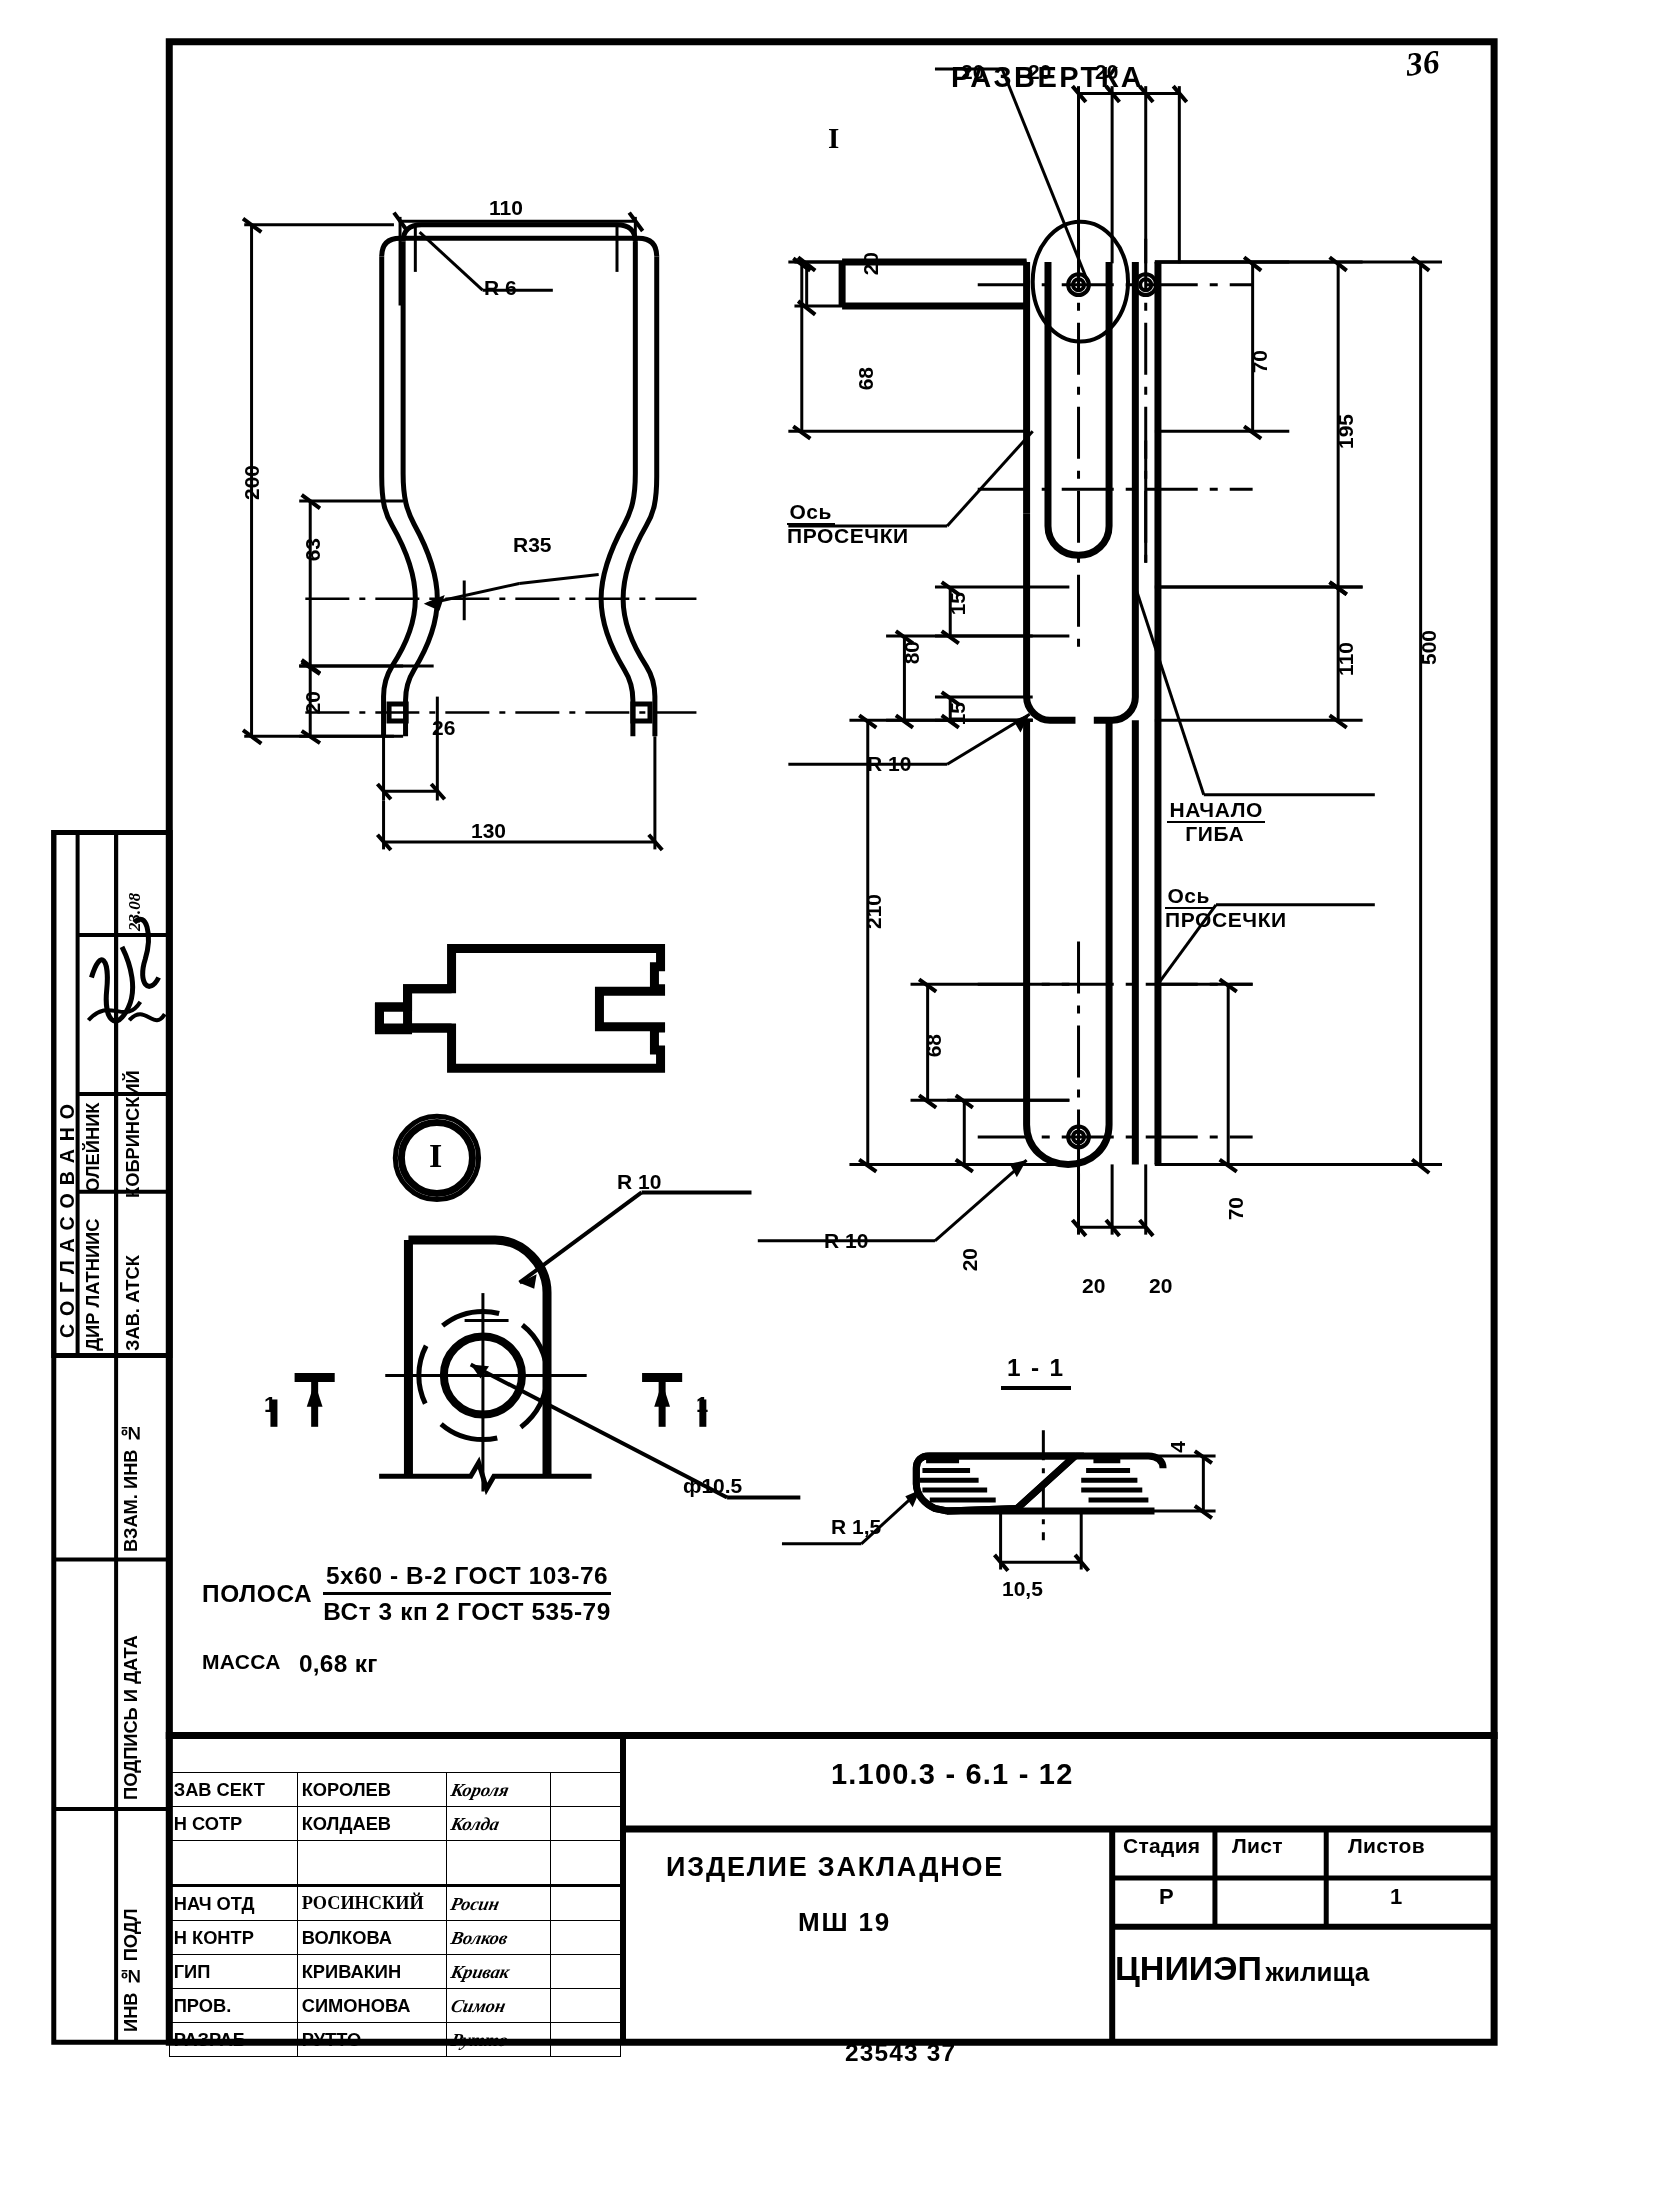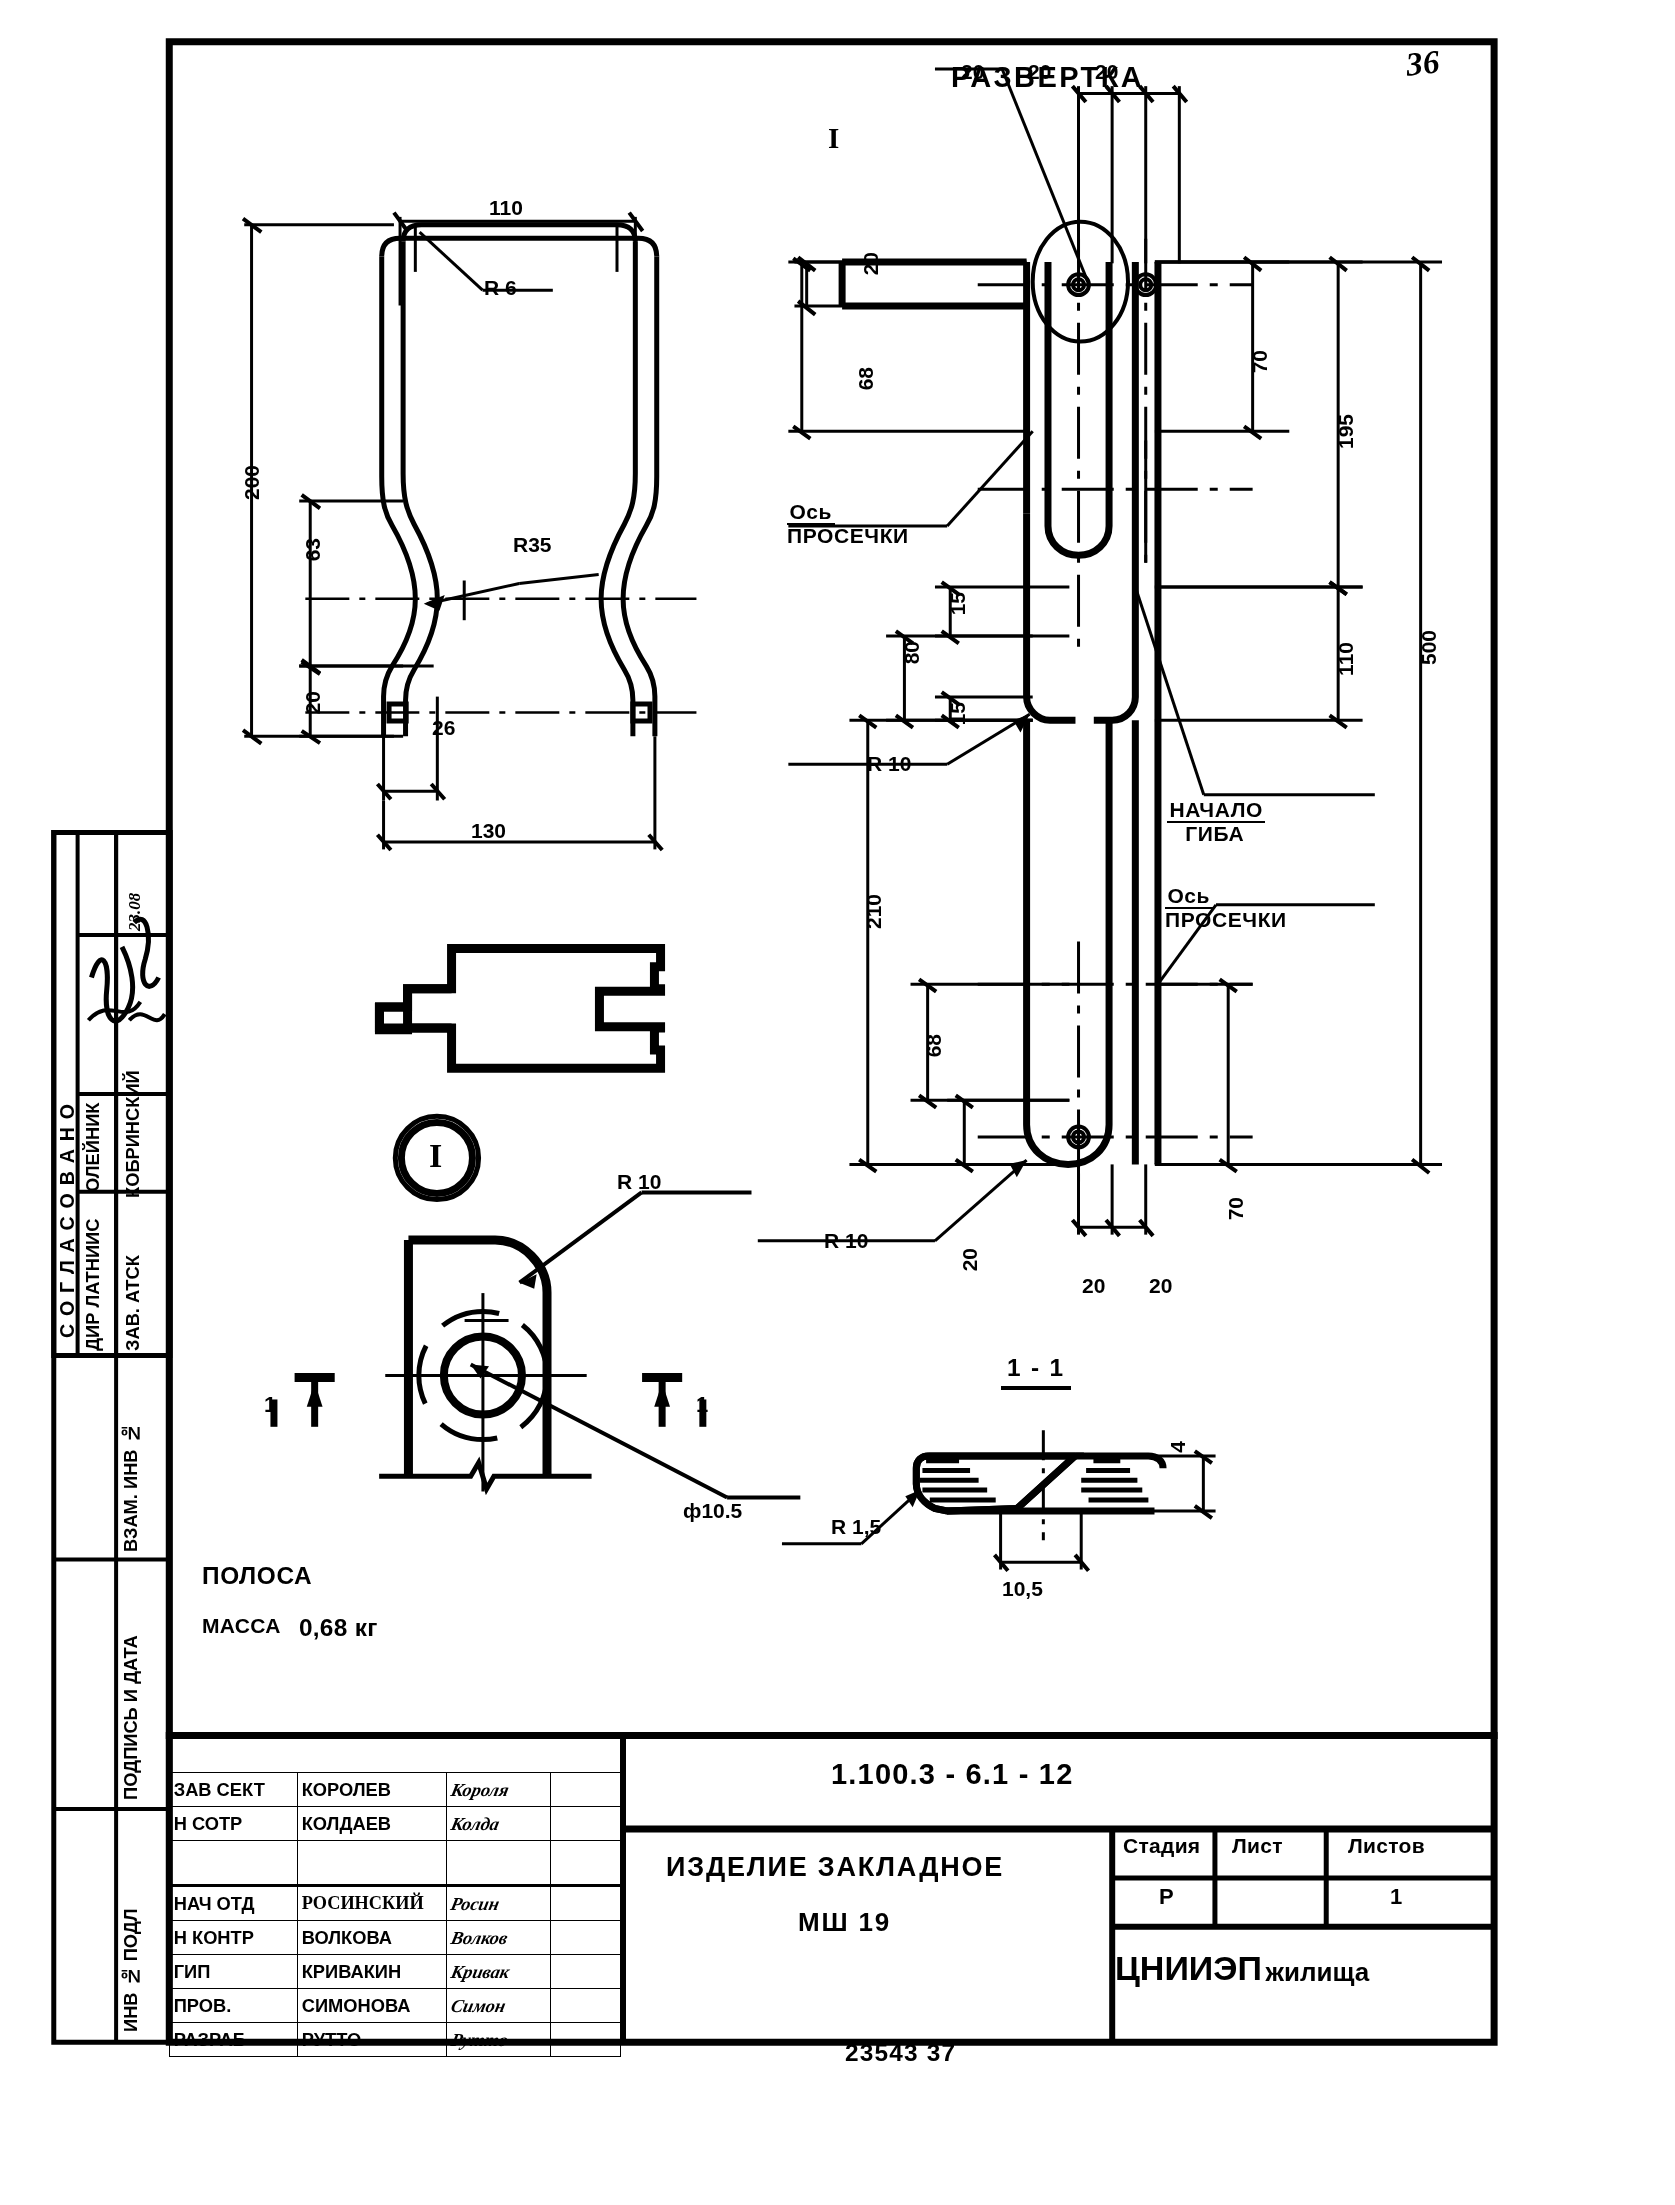--- a/index.html
+++ b/index.html
@@ -214,21 +214,21 @@
       <line x1="400" y1="-60" x2="580" y2="-60"></line>
       <path d="M200,88 L228,74 L224,98 Z" fill="#000" stroke="none"></path>
 
       <line x1="120" y1="222" x2="540" y2="440"></line>
       <line x1="540" y1="440" x2="660" y2="440"></line>
       <path d="M120,222 L150,225 L136,245 Z" fill="#000" stroke="none"></path>
     </g>
   </svg>
 
   <div class="abs dim" style="left:617px;top:1170px;">R 10</div>
-  <div class="abs dim" style="left:683px;top:1474px;margin-top:25px;">ф10.5</div>
+  <div class="abs dim" style="left:683px;top:1474px;">ф10.5</div>
 
   <svg style="left:263px;top:1369px;width:79px;height:67px;" viewBox="0 0 130 110" width="79" height="67">
     <line x1="18" y1="50" x2="18" y2="95" stroke="#000" stroke-width="7"></line>
     <line x1="52" y1="14" x2="118" y2="14" stroke="#000" stroke-width="9"></line>
     <line x1="85" y1="14" x2="85" y2="95" stroke="#000" stroke-width="7"></line>
     <path d="M85,22 L72,62 L98,62 Z" fill="#000"></path>
   </svg>
   <div class="abs dim" style="left:264px;top:1392px;font-size:22px;">1</div>
 
   <svg style="left:636px;top:1369px;width:79px;height:67px;" viewBox="0 0 130 110" width="79" height="67">
@@ -477,20 +477,24 @@
     </g>
   </svg>
 
   <div class="abs dim" style="left:831px;top:1515px;">R 1,5</div>
   <div class="abs dim" style="left:1002px;top:1577px;">10,5</div>
   <div class="abs dimv" style="left:1166px;top:1441px;">4</div>
 
   <div class="abs" style="left:202px;top:1562px;">
     <div style="display:flex;align-items:center;gap:11px;">
       <span class="txt" style="font-size:24.4px;letter-spacing:0.6px;">ПОЛОСА</span>
+      <span style="display:inline-block;text-align:center;">
+        <span class="txt" style="font-size:24.4px;display:block;border-bottom:3.1px solid #000;padding-bottom:2.4px;letter-spacing:0.6px;">5x60 - В-2 ГОСТ 103-76</span>
+        <span class="txt" style="font-size:24.4px;display:block;padding-top:2.4px;letter-spacing:0.6px;">ВСт 3 кп 2  ГОСТ 535-79</span>
+      </span>
     </div>
     <div style="margin-top:24.4px;display:flex;gap:18.3px;">
       <span class="txt" style="font-size:21px;">МАССА</span>
       <span class="txt" style="font-size:24.4px;">0,68 кг</span>
     </div>
   </div>
 
   <table class="tb" style="left:169px;top:1736px;margin-top:36px;">
     <tbody>
         <tr>

